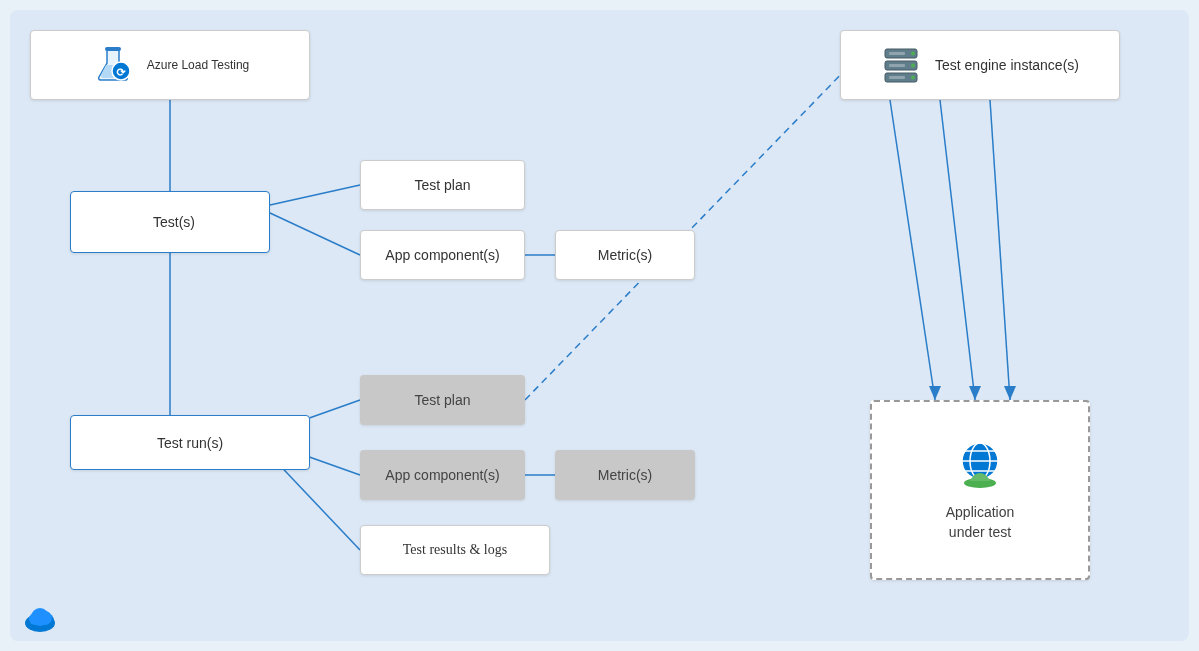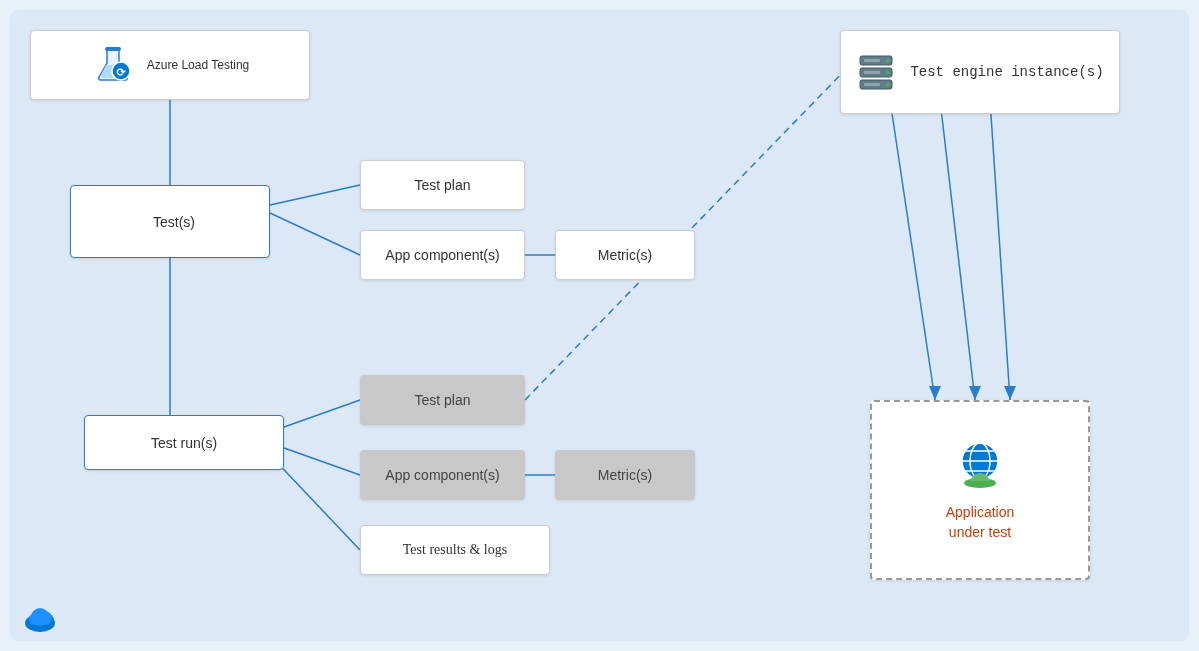--- a/index.html
+++ b/index.html
@@ -50,24 +50,24 @@
     #box-alt {
       top: 30px;
       left: 30px;
       width: 280px;
       height: 70px;
       border: 1.5px solid #ccc;
     }
 
     
     #box-tests {
-      top: 185px;
+      top: 191px;
       left: 70px;
       width: 200px;
-      height: 73px;
+      height: 62px;
       border: 1.5px solid #2a7dc9;
       padding-left: 8px;
     }
 
     
     #box-testplan-top {
       top: 160px;
       left: 360px;
       width: 165px;
       height: 50px;
@@ -88,22 +88,22 @@
       top: 230px;
       left: 555px;
       width: 140px;
       height: 50px;
       border: 1.5px solid #ccc;
     }
 
     
     #box-testruns {
       top: 415px;
-      left: 84px;
-      width: 200px;
+      left: 70px;
+      width: 240px;
       height: 55px;
       border: 1.5px solid #2a7dc9;
     }
 
     
     #box-testplan-bot {
       top: 375px;
       left: 360px;
       width: 165px;
       height: 50px;
@@ -133,23 +133,22 @@
       height: 50px;
       border: 1.5px solid #ccc;
       font-family: Liberation Serif, serif;
     }
 
     
     #box-testengine {
       top: 30px;
       left: 840px;
       width: 280px;
-      height: 84px;
-      border: 1.5px solid #ccc;
-      font-family: Liberation Mono, monospace;
+      height: 70px;
+      border: 1.5px solid #ccc;
     }
 
     
     #box-appundertest {
       top: 400px;
       left: 870px;
       width: 220px;
       height: 180px;
     }
 
@@ -188,21 +187,21 @@
       top: 400px;
       left: 870px;
       width: 220px;
       height: 180px;
       display: flex;
       flex-direction: column;
       align-items: center;
       justify-content: center;
       font-size: 14px;
       text-align: center;
-      color: #c2410c;
+      color: #404040;
     }
 
     .cloud-icon {
       position: absolute;
       bottom: 18px;
       left: 22px;
       width: 36px;
       height: 28px;
     }
   </style>

